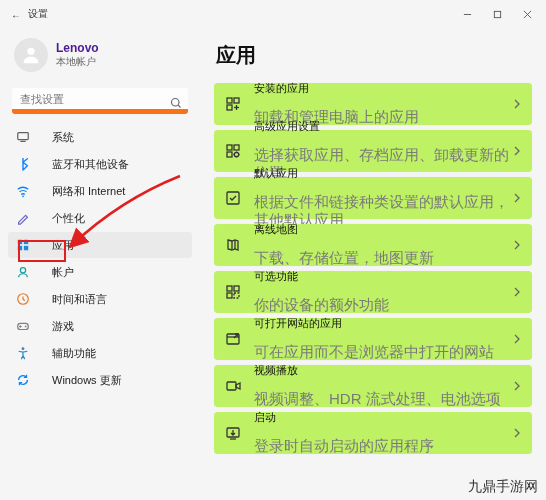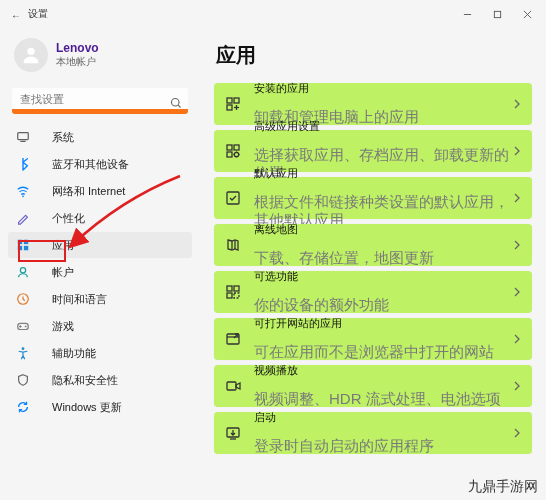--- a/index.html
+++ b/index.html
@@ -296,28 +296,20 @@
             <svg viewBox="0 0 16 16">
               <circle cx="8" cy="3" r="1.6" fill="#2b8cc9"></circle>
               <path d="M3 6l5 1 5-1M8 7v4l-2 4M8 11l2 4" fill="none" stroke="#2b8cc9" stroke-width="1.4"></path>
             </svg>
           </span>
           <span>辅助功能</span>
         </div>
         <div class="nav-item">
           <span class="icon">
             <svg viewBox="0 0 16 16">
-              <path d="M8 2l5 2v4c0 3-2 5-5 6-3-1-5-3-5-6V4z" fill="none" stroke="#6a6a6a" stroke-width="1.4"></path>
-            </svg>
-          </span>
-          <span>隐私和安全性</span>
-        </div>
-        <div class="nav-item">
-          <span class="icon">
-            <svg viewBox="0 0 16 16">
               <path d="M3 8a5 5 0 0 1 9-3M13 8a5 5 0 0 1-9 3" fill="none" stroke="#0a84ff" stroke-width="1.5"></path>
               <path d="M12 2v3h-3M4 14v-3h3" fill="none" stroke="#0a84ff" stroke-width="1.5"></path>
             </svg>
           </span>
           <span>Windows 更新</span>
         </div>
       </div>
   </div>
 
   <div class="main">

